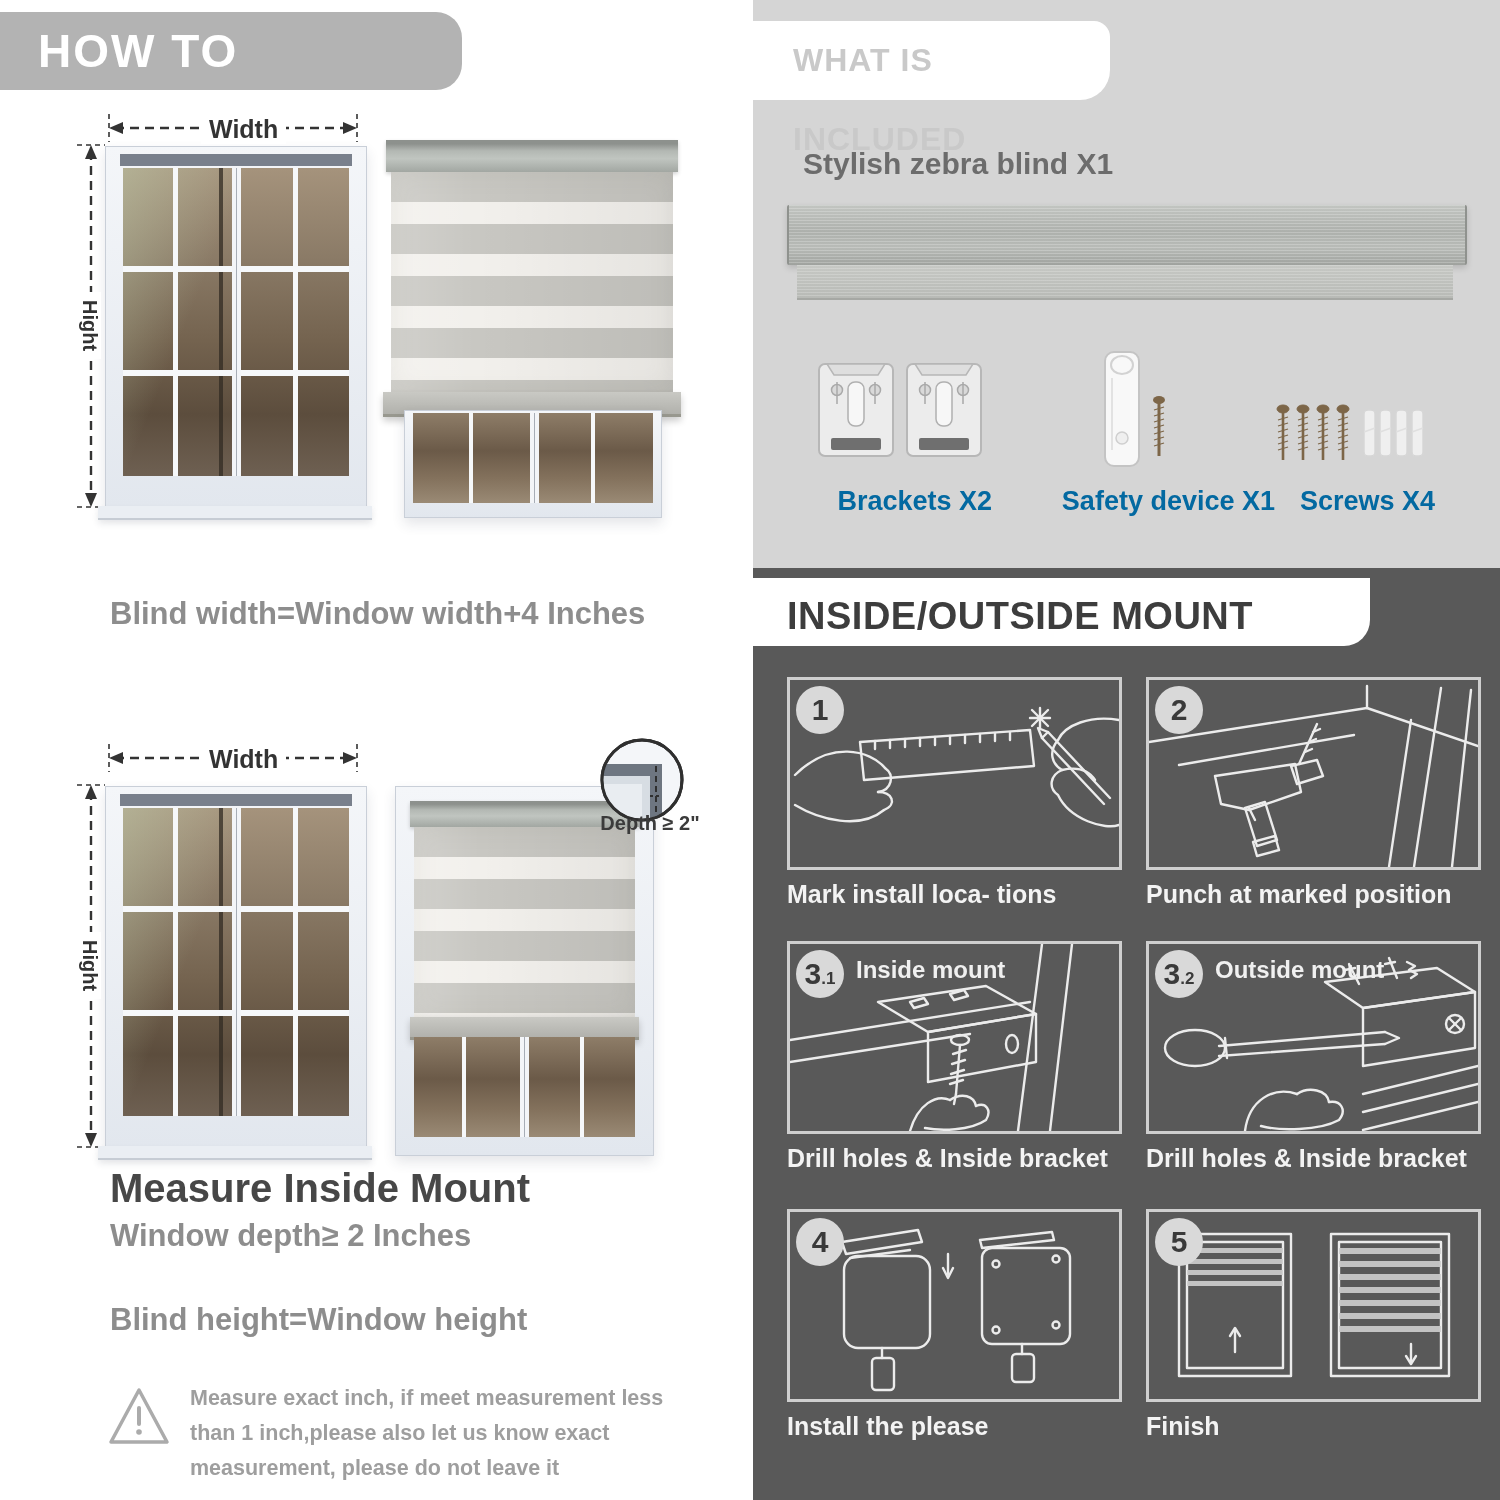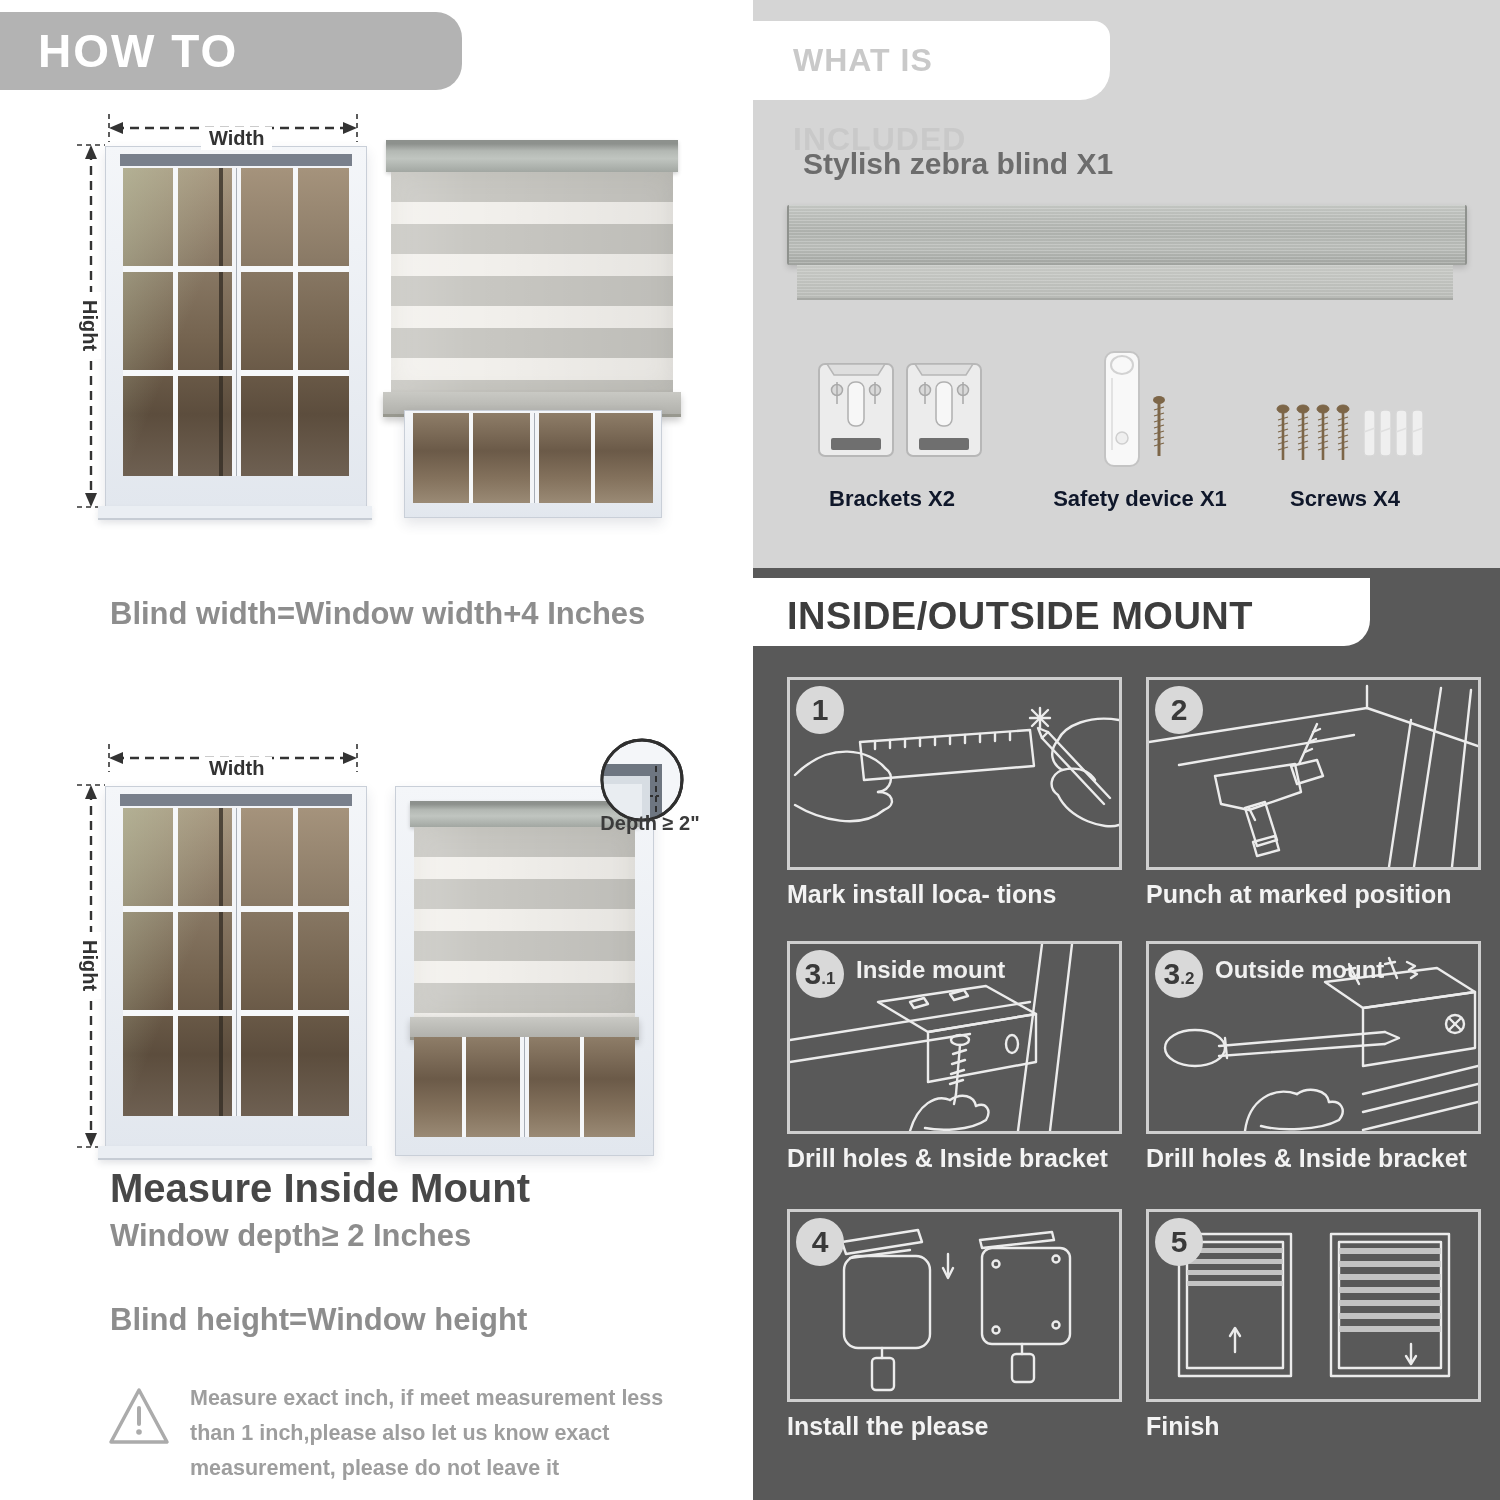--- a/index.html
+++ b/index.html
@@ -5,21 +5,21 @@
   html,body{margin:0;padding:0;background:#fff;}
   #canvas{position:relative;width:1500px;height:1500px;background:#fff;overflow:hidden;
           font-family:"Liberation Sans",sans-serif;-webkit-font-smoothing:antialiased;}
   .abs{position:absolute;}
 
   
   .banner-left{left:0;top:12px;width:462px;height:78px;background:#b3b3b3;
     border-radius:0 26px 26px 0;color:#fff;font-size:46px;font-weight:bold;
     line-height:78px;padding-left:38px;letter-spacing:2px;box-sizing:border-box;}
 
-  .dim-label{background:#fff;color:#333;font-size:20px;font-weight:bold;padding:0 8px;z-index:5;margin-top:12px;}
+  .dim-label{background:#fff;color:#333;font-size:25px;font-weight:bold;padding:0 8px;z-index:5;}
   .dim-label-v{background:#fff;color:#333;font-size:20px;font-weight:bold;padding:8px 0;
     writing-mode:vertical-rl;z-index:5;}
 
   
   .win{background:linear-gradient(180deg,#f4f6f9,#e2e7ee);border:1px solid #c9cfd8;
     box-shadow:0 6px 12px rgba(40,50,70,.12);}
   .sash{position:absolute;left:14px;right:14px;top:7px;height:12px;background:#79808c;}
   .panes{position:absolute;left:17px;top:21px;right:17px;bottom:31px;overflow:hidden;
     background:linear-gradient(112deg,rgba(190,200,168,.55) 0%,rgba(190,200,168,0) 36%),
                linear-gradient(180deg,#a5937c 0%,#8a7a66 30%,#74634f 56%,#5c4d3d 80%,#6e6052 100%);}
@@ -54,21 +54,21 @@
   .product-title{left:50px;top:147px;width:660px;font-size:30px;
     font-weight:bold;color:#6c6c6c;}
   .headrail{left:34px;top:205px;width:676px;height:60px;border-radius:2px;
     background:repeating-linear-gradient(180deg,rgba(255,255,255,.22) 0 1px,rgba(255,255,255,0) 1px 3px),
       linear-gradient(180deg,#c2c5c1 0%,#adb0ac 45%,#b8bbb7 70%,#9fa29e 100%);
     border-left:2px solid #8f928e;border-right:2px solid #8f928e;
     box-shadow:0 3px 6px rgba(0,0,0,.15);}
   .headrail-fabric{left:44px;top:265px;width:656px;height:33px;
     background:repeating-linear-gradient(180deg,rgba(255,255,255,.2) 0 1px,rgba(255,255,255,0) 1px 3px),
       linear-gradient(180deg,#c6c8c4,#b8bab6);border-bottom:2px solid #a6a8a4;}
-  .item-label{top:486px;font-size:22px;font-weight:bold;color:#0f172a;text-align:center;}
+  .item-label{top:486px;font-size:27px;font-weight:bold;color:#0369a1;text-align:right;}
 
   
   .panel-dark{left:753px;top:568px;width:747px;height:932px;background:#595959;}
   .banner-mount{left:0;top:10px;width:617px;height:68px;background:#fff;
     border-radius:0 0 26px 0;color:#3d3d3d;font-size:38px;font-weight:bold;
     line-height:76px;padding-left:34px;letter-spacing:.5px;box-sizing:border-box;}
   .step{width:335px;height:193px;border:3px solid #cfcfcf;box-sizing:border-box;background:#595959;}
   .step svg{position:absolute;inset:0;}
   .step-num{position:absolute;left:6px;top:6px;width:48px;height:48px;border-radius:50%;
     background:#d9d9d9;color:#3a3a3a;text-align:center;line-height:48px;z-index:3;}

